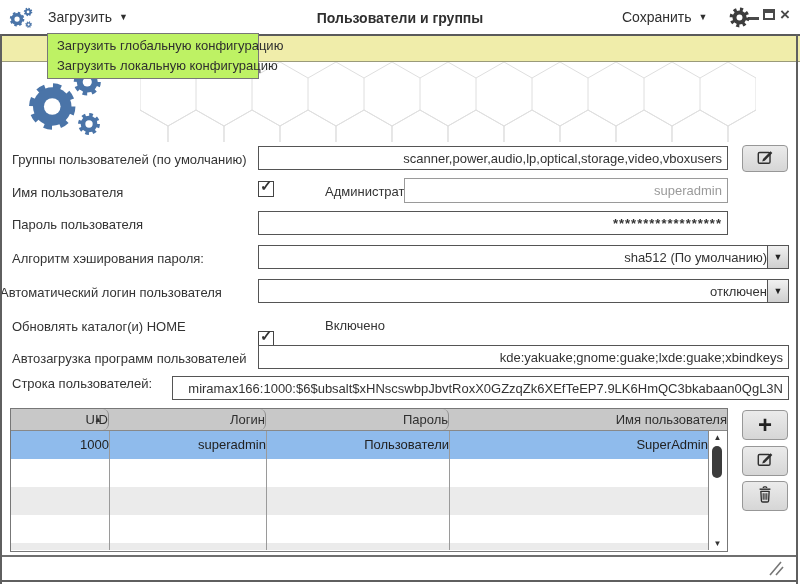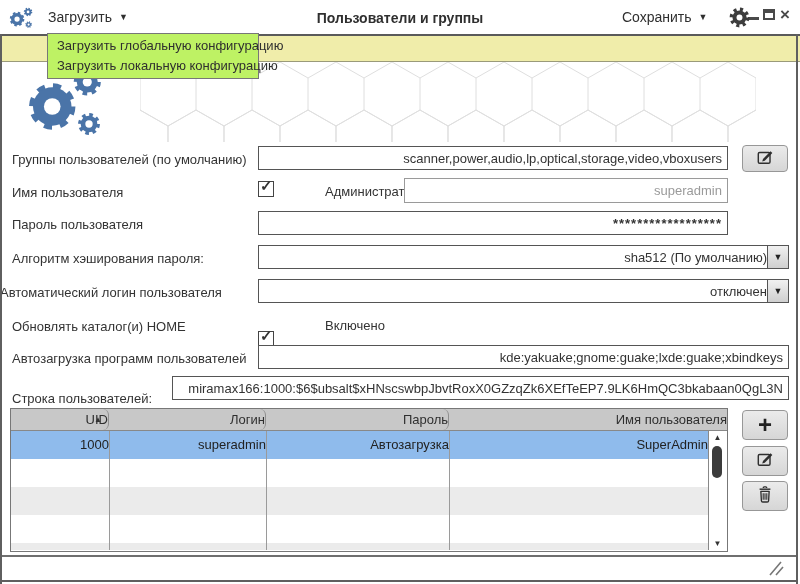--- a/index.html
+++ b/index.html
@@ -200,39 +200,39 @@
 
   <div class="abs lbl" style="left:12px; top:319px;">Обновлять каталог(и) HOME</div>
   <div class="abs checkbox" style="left:258px; top:315px;">
     <span class="mark">✓</span>
   </div>
   <div class="abs cb-label" style="left:281px; top:318px;">Включено</div>
 
   <div class="abs lbl" style="left:12px; top:351px;">Автозагрузка программ пользователей</div>
   <input class="abs tinput" style="left: 258px; top: 345px; width: 531px; height: 24px;" value="kde:yakuake;gnome:guake;lxde:guake;xbindkeys">
 
-  <div class="abs lbl" style="left:12px; top:391px;">Строка пользователей:</div>
+  <div class="abs lbl" style="left:12px; top:376px;">Строка пользователей:</div>
   <input class="abs tinput" style="left: 172px; top: 376px; width: 617px; height: 24px;" value="miramax166:1000:$6$ubsalt$xHNscswbpJbvtRoxX0GZzqZk6XEfTeEP7.9LK6HmQC3bkabaan0QgL3N">
 
   <div class="abs utable">
     <div class="thead">
       <div class="th" style="width:98px;">
         <span>UID</span>
         <span class="sortmark">▲</span>
       </div>
       <div class="th" style="width:157px;">Логин</div>
       <div class="th" style="width:183px;">Пароль</div>
       <div class="th" style="flex:1;">Имя пользователя</div>
     </div>
 
     <div class="tbody">
       <div class="trow" style="background:#8fbbec;">
         <div class="td" style="width:98px;">1000</div>
         <div class="td" style="width:157px;">superadmin</div>
-        <div class="td" style="width:183px;">Автозагрузка</div>
+        <div class="td" style="width:183px;">Пользователи</div>
         <div class="td" style="flex:1;">SuperAdmin</div>
       </div>
       <div class="trow" style="background:#ffffff;"></div>
       <div class="trow" style="background:#ebebeb;"></div>
       <div class="trow" style="background:#ffffff;"></div>
       <div class="trow" style="background:#ebebeb; height:7px;"></div>
       <div class="colline" style="left:98px;"></div>
       <div class="colline" style="left:255px;"></div>
       <div class="colline" style="left:438px;"></div>
     </div>

